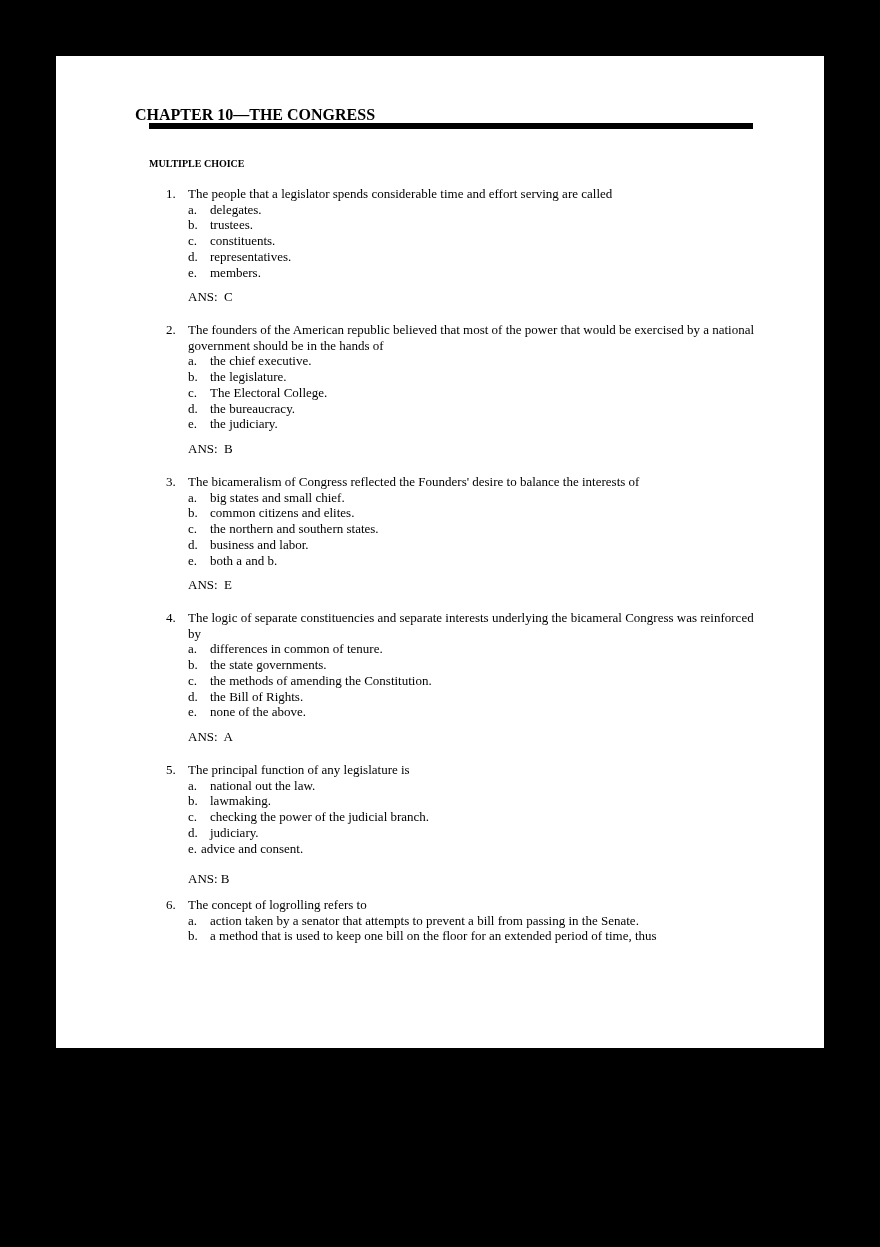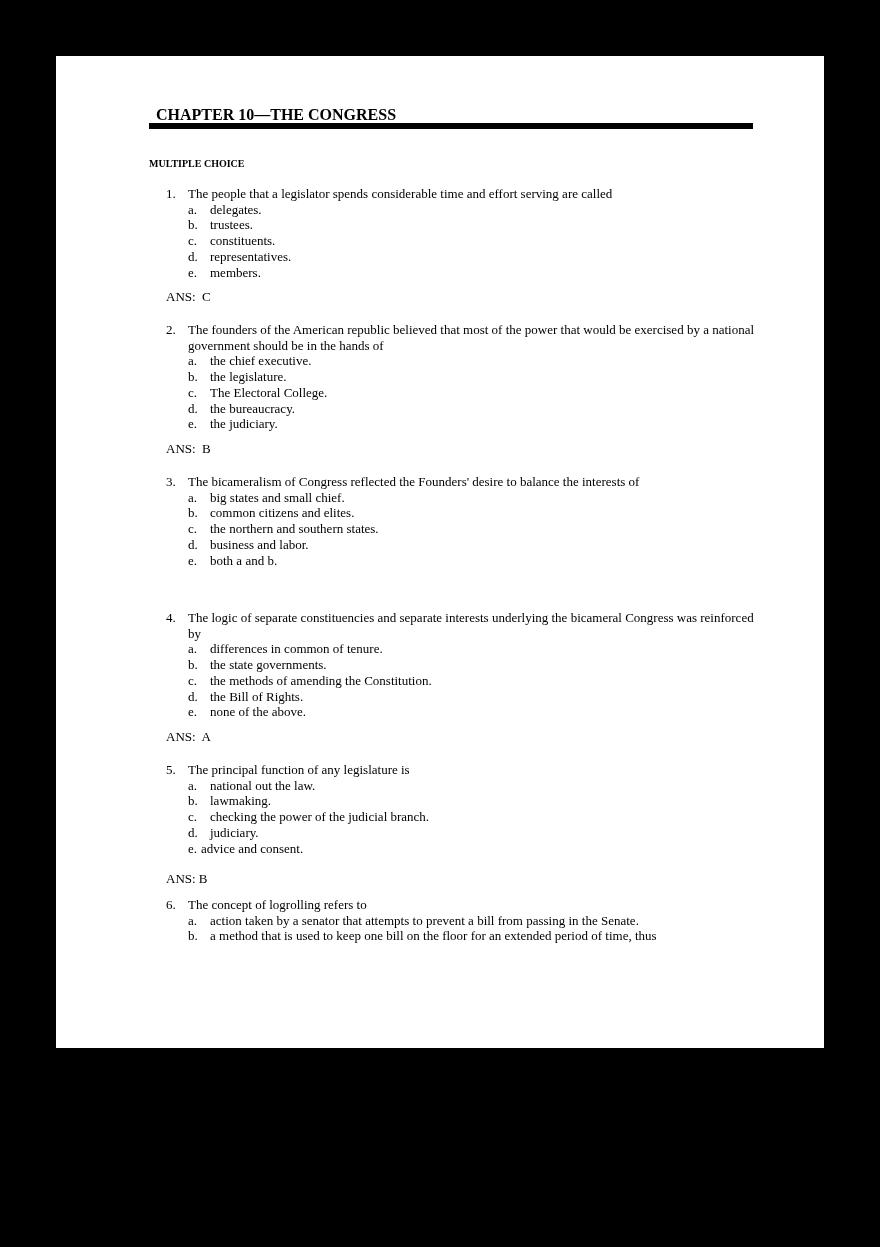--- a/index.html
+++ b/index.html
@@ -18,21 +18,21 @@
     .page {
       position: absolute;
       left: 56px;
       top: 56px;
       width: 768px;
       height: 992px;
       background: #ffffff;
     }
     .chapter-title {
       position: absolute;
-      left: 100px;
+      left: 79px;
       top: 49px;
       font-size: 16px;
       font-weight: bold;
       line-height: 20px;
       white-space: nowrap;
     }
     .title-rule {
       position: absolute;
       left: 93px;
       top: 67px;
@@ -78,20 +78,21 @@
     .choice-letter {
       width: 22px;
       flex: 0 0 22px;
     }
     .choice.inline .choice-letter {
       width: auto;
       flex: 0 0 auto;
       margin-right: 4px;
     }
     .answer {
+      margin-left: 22px;
       margin-top: 9px;
       white-space: pre;
     }
     .answer.gap-large {
       margin-top: 15px;
     }
   </style>
 </head>
 <body>
 
@@ -181,20 +182,21 @@
         </li>
       <li class="choice">
           <span class="choice-letter">d.</span>
           <span>business and labor.</span>
         </li>
       <li class="choice">
           <span class="choice-letter">e.</span>
           <span>both a and b.</span>
         </li>
     </ul>
+    <div class="answer">ANS:  E</div>
   </div>
 
   <div class="question" style="top:554px;">
     <div class="q-stem">
       <span class="q-num">4.</span>
       <span class="q-text">The logic of separate constituencies and separate interests underlying the bicameral Congress was reinforced by</span>
     </div>
     <ul class="choices">
       <li class="choice">
           <span class="choice-letter">a.</span>

